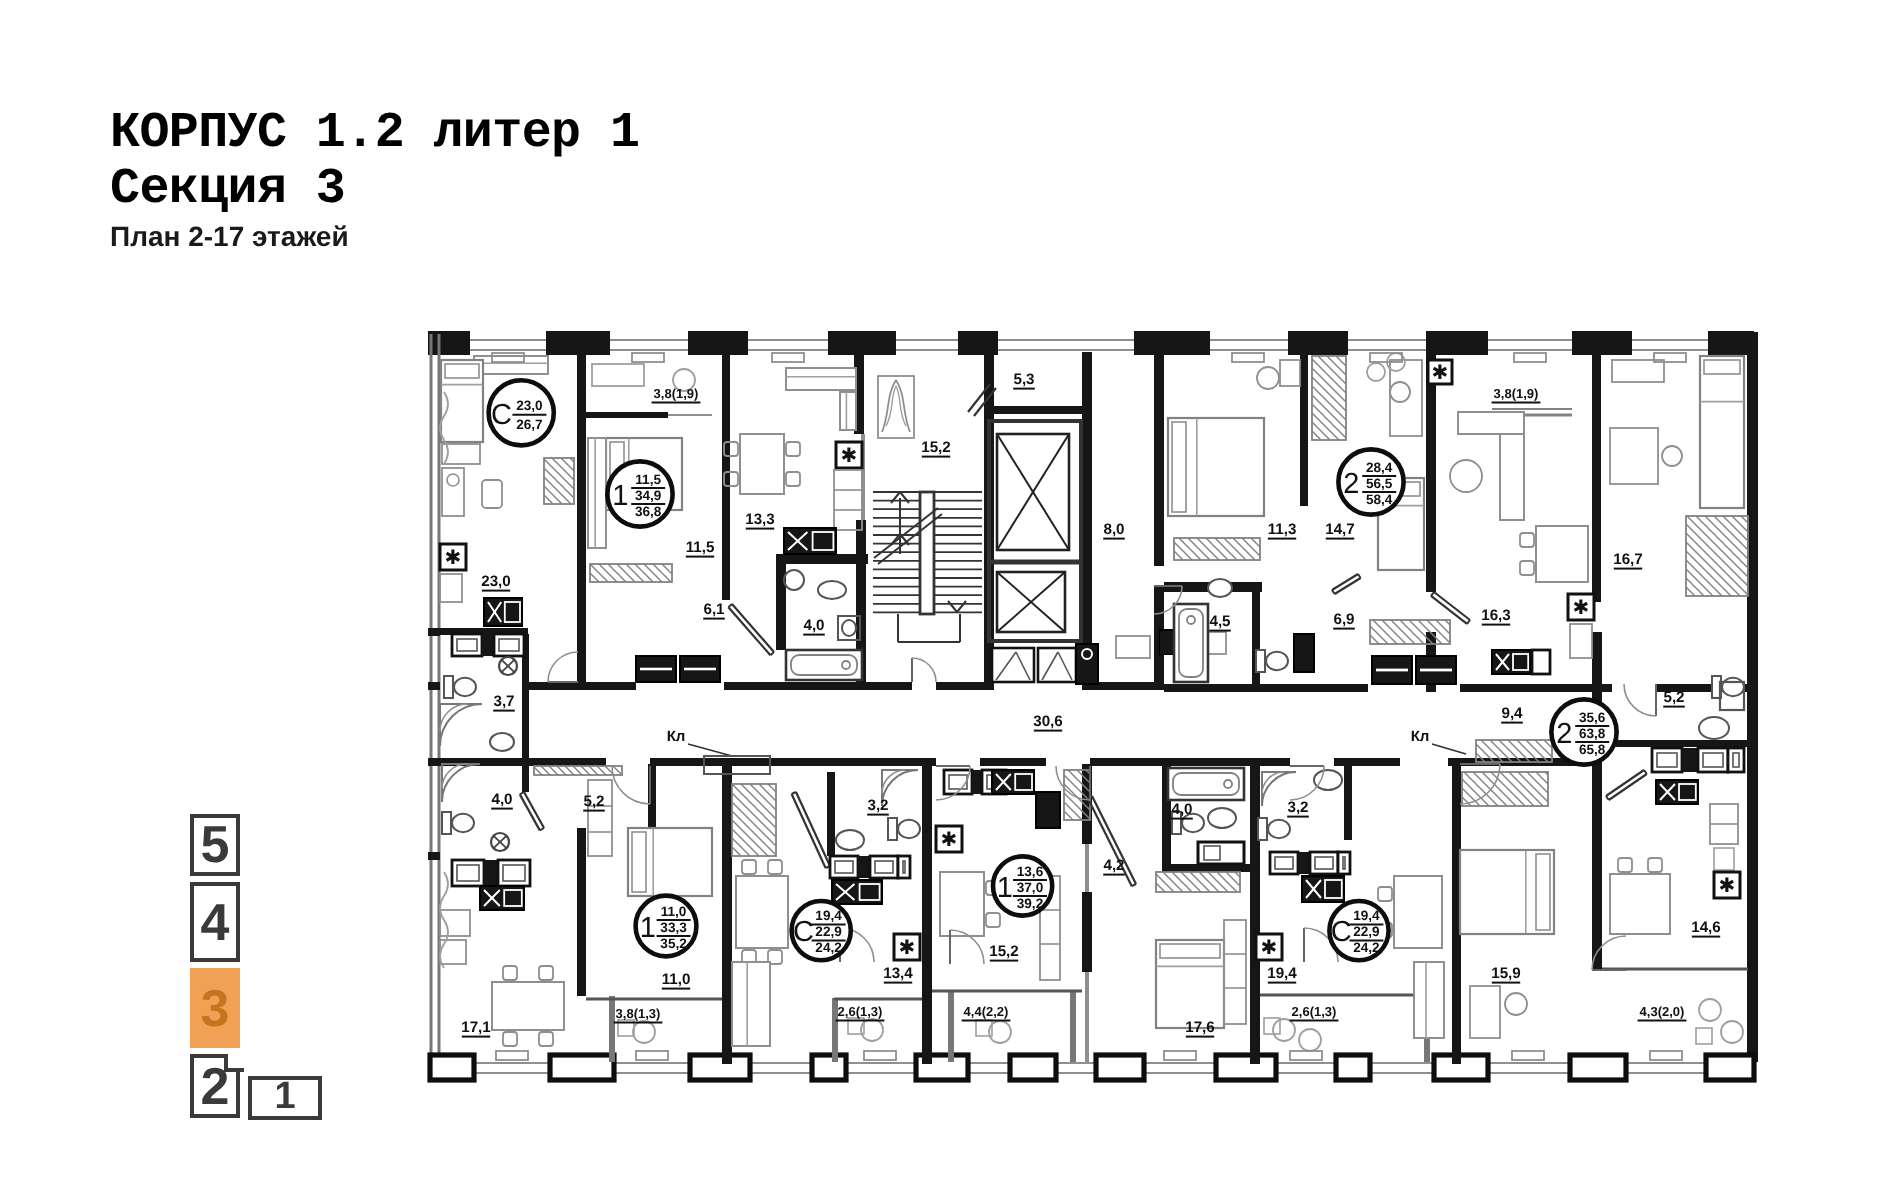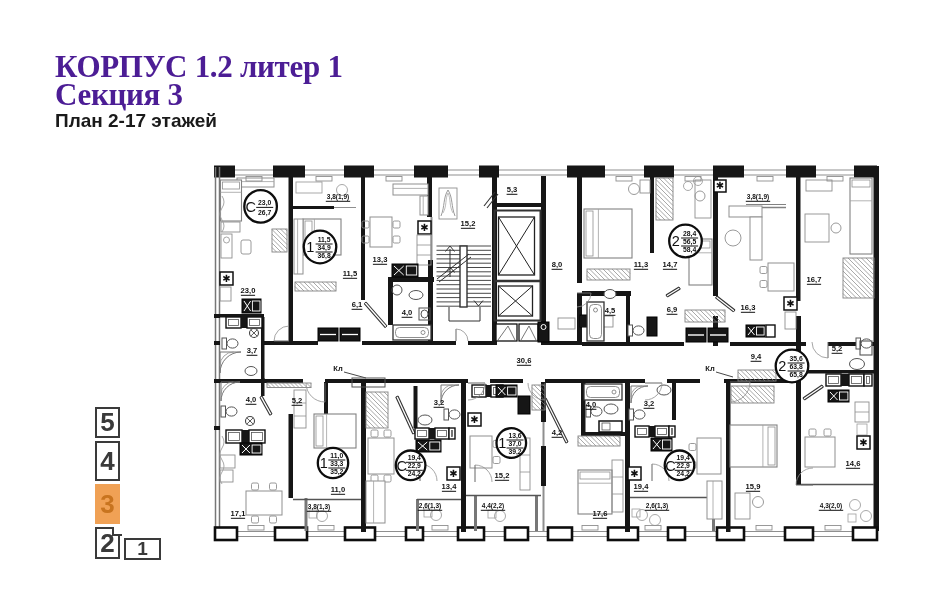--- a/index.html
+++ b/index.html
@@ -1,16 +1,16 @@
 <!DOCTYPE html>
 <html><head><meta charset="utf-8">
 <style>
 html,body{margin:0;padding:0;background:#fff;width:941px;height:600px;overflow:hidden}
-.title{position:absolute;left:55px;top:53px;font-family:Liberation Serif, serif;font-weight:700;color:#4c1d95;font-size:31px;line-height:27.5px;letter-spacing:-0.3px}
-.sub{position:absolute;left:55px;top:110px;font-family:"Liberation Sans",sans-serif;font-weight:700;color:#1a1a1a;font-size:19px}
+.title{position:absolute;left:55px;top:53px;font-family:Liberation Mono, monospace;font-weight:700;color:#000000;font-size:25px;line-height:27.5px;letter-spacing:-0.3px}
+.sub{position:absolute;left:55px;top:110px;font-family:"Liberation Sans",sans-serif;font-weight:700;color:#1a1a1a;font-size:14px}
 .key{position:absolute;font-family:"Liberation Sans",sans-serif;font-weight:700;color:#3a3a3a;border:2px solid #3a3a3a;background:#fff;text-align:center}
 </style></head>
 <body>
 <div class="title">КОРПУС 1.2 литер 1<br>Секция 3</div>
 <div class="sub">План 2-17 этажей</div>
 <div class="key" style="left:95px;top:407px;width:21px;height:27px;font-size:26px;line-height:27px">5</div>
 <div class="key" style="left:95px;top:441px;width:21px;height:36px;font-size:26px;line-height:36px">4</div>
 <div class="key" style="left:95px;top:484px;width:21px;height:36px;font-size:26px;line-height:36px;background:#f0a155;border-color:#f0a155;color:#c8741f">3</div>
 <div class="key" style="left:95px;top:527px;width:21px;height:28px;font-size:26px;line-height:28px">2</div>
 <div class="key" style="left:124px;top:538px;width:33px;height:18px;font-size:19px;line-height:18px">1</div>

